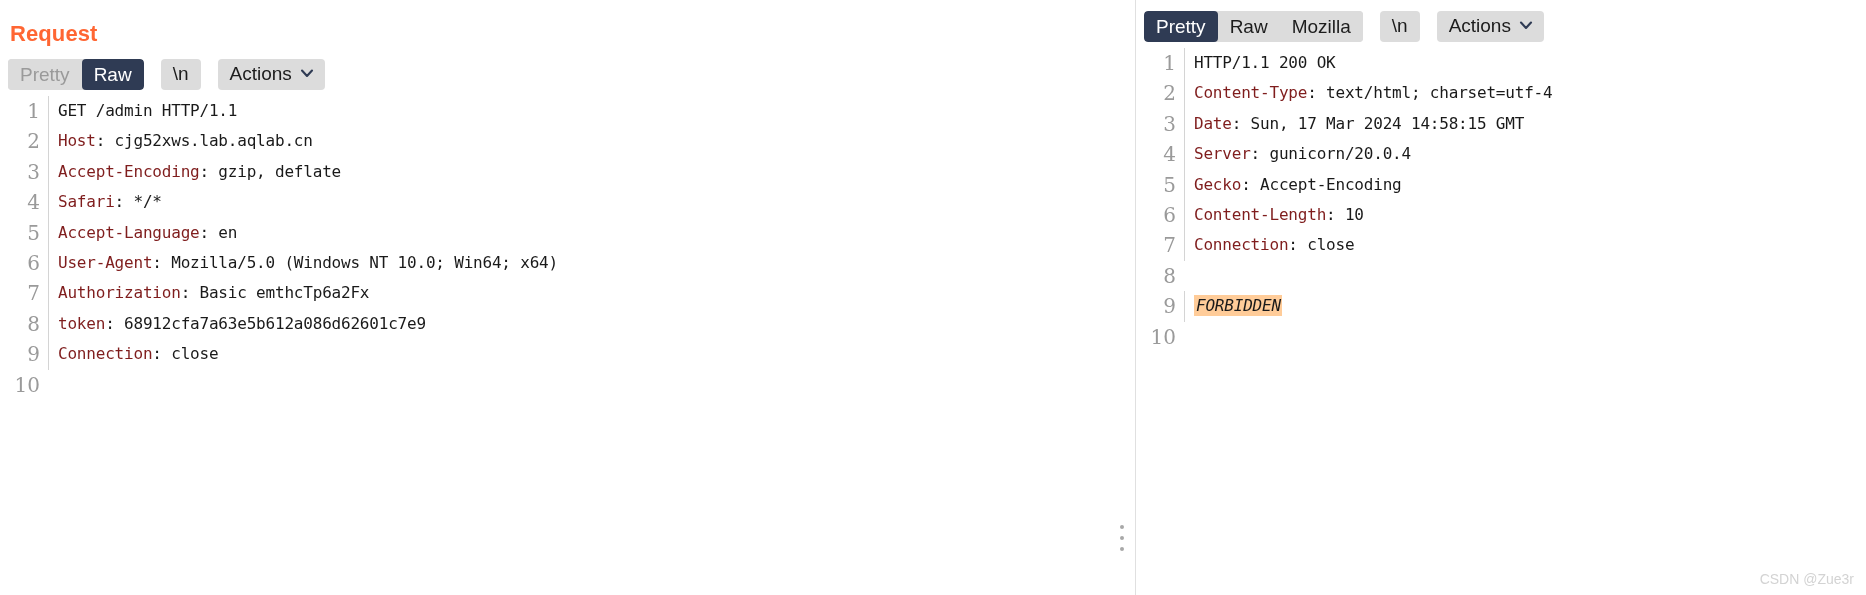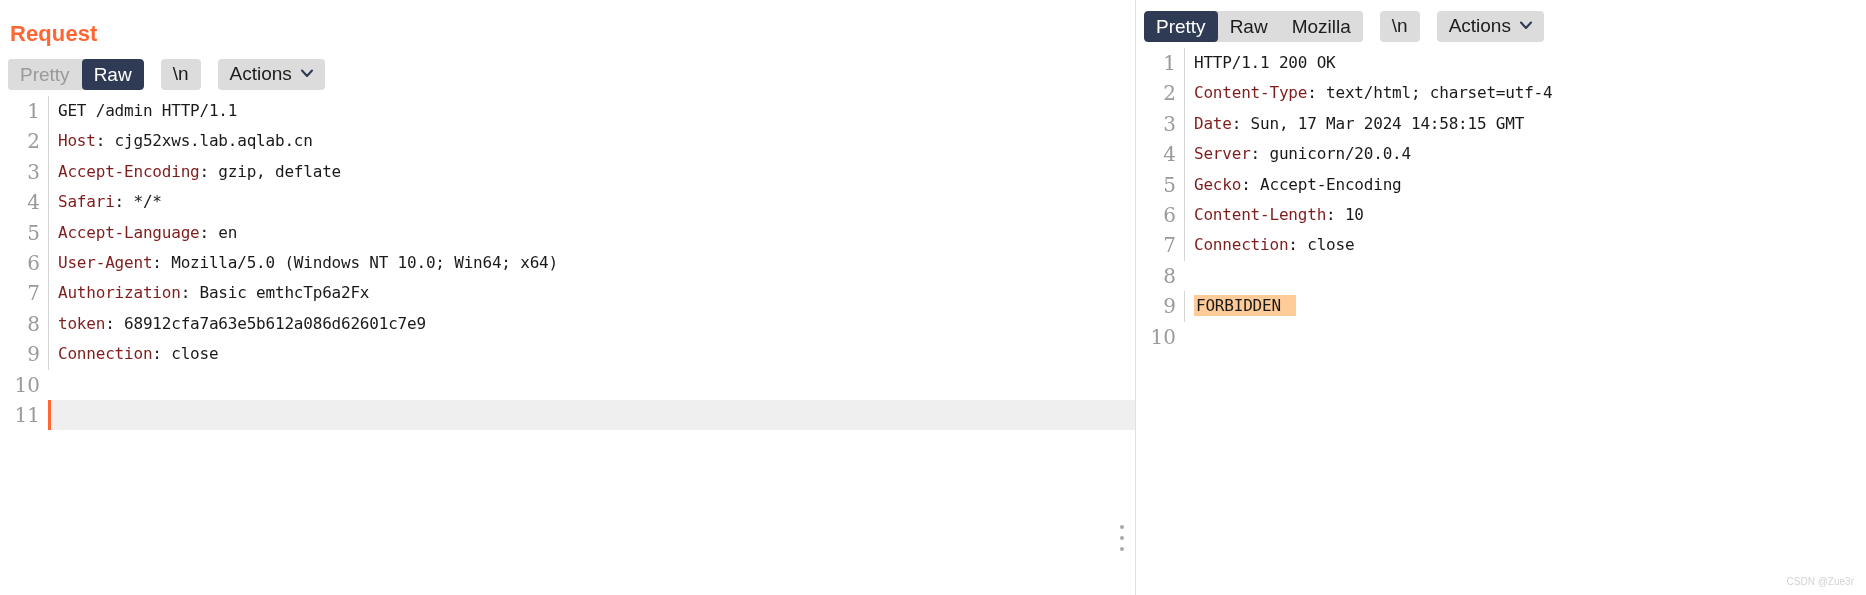--- a/index.html
+++ b/index.html
@@ -135,21 +135,22 @@
   .hdr { color: #7f1d1d; }
   .cursor-line {
     display: block;
     height: 30.4px;
     background: #efefef;
     border-left: 3px solid #ff6633;
     box-sizing: border-box;
   }
   .mark {
     background: #ffcc99;
-    padding: 1px 15px 1px 2px;
+    padding: 1px 1px 1px 2px;
+    font-style: italic;
   }
 
   .dots {
     position: absolute;
     right: 10px;
     bottom: 44px;
     width: 6px;
     height: 26px;
     display: flex;
     flex-direction: column;
@@ -162,21 +163,21 @@
     width: 4px;
     height: 4px;
     border-radius: 50%;
     background: #a8a8a8;
   }
 
   .watermark {
     position: absolute;
     right: 12px;
     bottom: 8px;
-    font-size: 10px;
+    font-size: 14px;
     color: #d3d3d3;
     font-family: "Liberation Sans", sans-serif;
     user-select: none;
   }
 </style>
 </head>
 <body>
 
 <div class="app">
 
@@ -233,24 +234,20 @@
         <div class="code-text"><span class="hdr">token</span><span>: 68912cfa7a63e5b612a086d62601c7e9</span></div>
       </div>
       <div class="code-row">
         <div class="gutter">9</div>
         <div class="code-text"><span class="hdr">Connection</span><span>: close</span></div>
       </div>
       <div class="code-row">
         <div class="gutter">10</div>
         <div class="code-text"></div>
       </div>
-      <div class="code-row">
-        <div class="gutter">11</div>
-        <div class="cursor-line" style="flex:1"></div>
-      </div>
     </div>
 
     <div class="dots">
       <i></i>
         <i></i>
         <i></i>
     </div>
   </div>
 
   <div class="panel panel-response">

